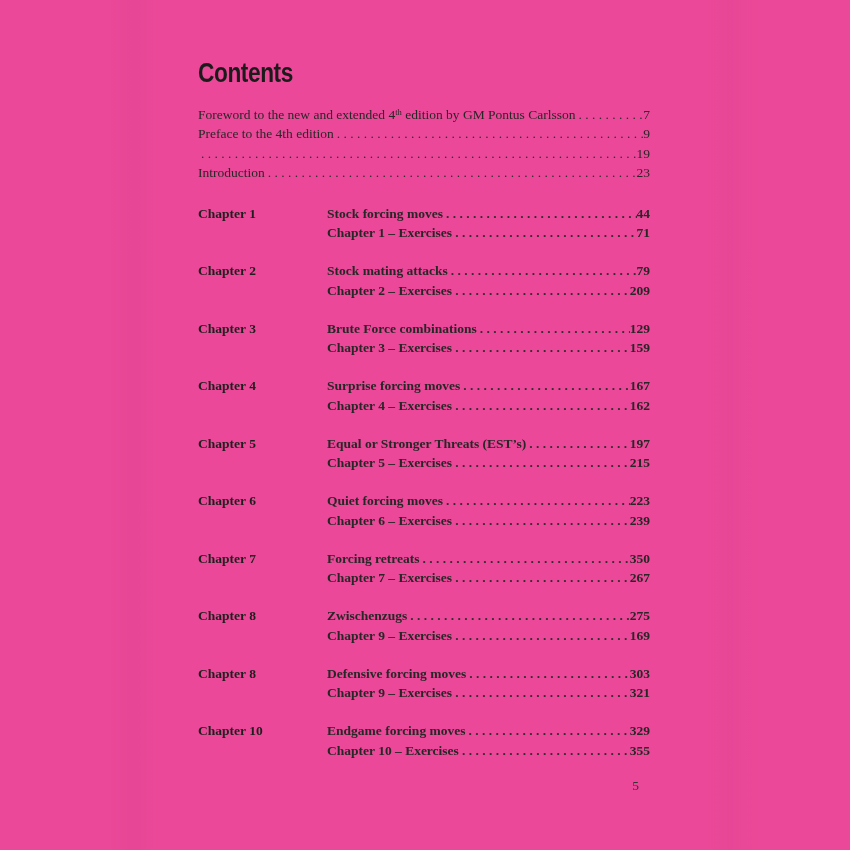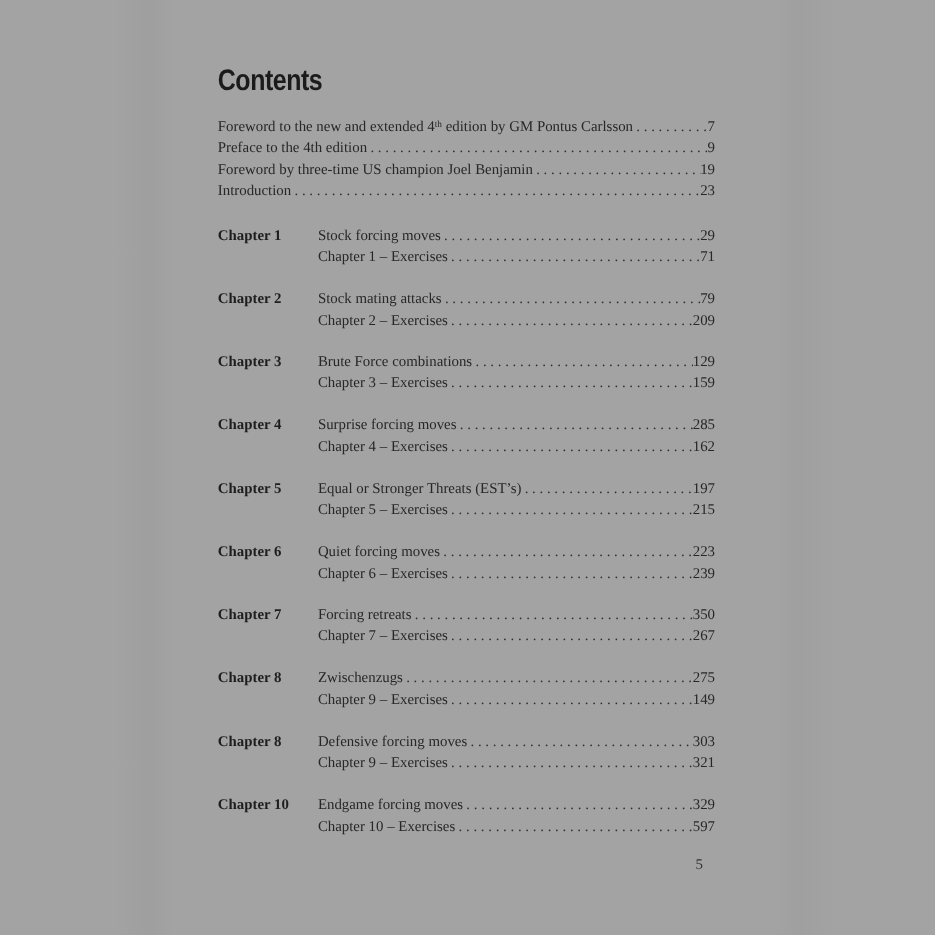--- a/index.html
+++ b/index.html
@@ -4,21 +4,21 @@
 <style>
   html, body {
     margin: 0;
     padding: 0;
     background: #ffffff;
   }
   .page {
     position: relative;
     width: 850px;
     height: 850px;
-    background: #a3a3a3;
+    background: #ec4899;
     overflow: hidden;
     font-family: "Liberation Serif", "DejaVu Serif", serif;
     color: #272727;
   }
   
   .edge-strip {
     position: absolute;
     top: 0;
     height: 100%;
     pointer-events: none;
@@ -56,33 +56,35 @@
   }
   .chapters {
     position: absolute;
     left: 198px;
     top: 204px;
     width: 452px;
   }
   .chapter-block {
     display: flex;
     margin-bottom: 18.9px;
+    gap: 38px;
   }
   .chapter-label {
     flex: none;
     width: 91px;
     font-weight: bold;
     font-size: 13.5px;
     line-height: 19.3px;
     color: #1e1e1e;
     white-space: nowrap;
   }
   .chapter-rows {
     flex: 1;
     min-width: 0;
+    font-weight: bold;
   }
   .toc-row {
     display: flex;
     align-items: baseline;
     font-size: 13.5px;
     line-height: 19.3px;
     white-space: nowrap;
   }
   .toc-title {
     flex: none;
@@ -130,39 +132,38 @@
         <span class="toc-title">Foreword to the new and extended 4<sup>th</sup> edition by GM Pontus Carlsson</span>
         <span class="dot-leader"> . . . . . . . . . . . . . . . . . . . . . . . . . . . . . . . . . . . . . . . . . . . . . . . . . . . . . . . . . . . . . . . . . . . . . . . . . . . . . . . . . . . . . . . . . . . . . . . . . . . . . . . . . . . . . .</span>
         <span class="toc-page">7</span>
       </div>
       <div class="toc-row">
         <span class="toc-title">Preface to the 4th edition</span>
         <span class="dot-leader"> . . . . . . . . . . . . . . . . . . . . . . . . . . . . . . . . . . . . . . . . . . . . . . . . . . . . . . . . . . . . . . . . . . . . . . . . . . . . . . . . . . . . . . . . . . . . . . . . . . . . . . . . . . . . . .</span>
         <span class="toc-page">9</span>
       </div>
       <div class="toc-row">
-        <span class="toc-title">Foreword by three-time US champion Joel Benjamin</span>
         <span class="dot-leader"> . . . . . . . . . . . . . . . . . . . . . . . . . . . . . . . . . . . . . . . . . . . . . . . . . . . . . . . . . . . . . . . . . . . . . . . . . . . . . . . . . . . . . . . . . . . . . . . . . . . . . . . . . . . . . .</span>
         <span class="toc-page">19</span>
       </div>
       <div class="toc-row">
         <span class="toc-title">Introduction</span>
         <span class="dot-leader"> . . . . . . . . . . . . . . . . . . . . . . . . . . . . . . . . . . . . . . . . . . . . . . . . . . . . . . . . . . . . . . . . . . . . . . . . . . . . . . . . . . . . . . . . . . . . . . . . . . . . . . . . . . . . . .</span>
         <span class="toc-page">23</span>
       </div>
     </div>
 
   <div class="chapters" id="chapters">
       <div class="chapter-block">
         <span class="chapter-label">Chapter 1</span>
         <div class="chapter-rows">
           <div class="toc-row">
             <span class="toc-title">Stock forcing moves</span>
             <span class="dot-leader"> . . . . . . . . . . . . . . . . . . . . . . . . . . . . . . . . . . . . . . . . . . . . . . . . . . . . . . . . . . . . . . . . . . . . . . . . . . . . . . . . . . . . . . . . . . . . . . . . . . . . . . . . . . . . . .</span>
-            <span class="toc-page">29</span>
+            <span class="toc-page">44</span>
           </div>
           <div class="toc-row">
             <span class="toc-title">Chapter 1 – Exercises</span>
             <span class="dot-leader"> . . . . . . . . . . . . . . . . . . . . . . . . . . . . . . . . . . . . . . . . . . . . . . . . . . . . . . . . . . . . . . . . . . . . . . . . . . . . . . . . . . . . . . . . . . . . . . . . . . . . . . . . . . . . . .</span>
             <span class="toc-page">71</span>
           </div>
         </div>
       </div>
       <div class="chapter-block">
         <span class="chapter-label">Chapter 2</span>
@@ -193,21 +194,21 @@
             <span class="toc-page">159</span>
           </div>
         </div>
       </div>
       <div class="chapter-block">
         <span class="chapter-label">Chapter 4</span>
         <div class="chapter-rows">
           <div class="toc-row">
             <span class="toc-title">Surprise forcing moves</span>
             <span class="dot-leader"> . . . . . . . . . . . . . . . . . . . . . . . . . . . . . . . . . . . . . . . . . . . . . . . . . . . . . . . . . . . . . . . . . . . . . . . . . . . . . . . . . . . . . . . . . . . . . . . . . . . . . . . . . . . . . .</span>
-            <span class="toc-page">285</span>
+            <span class="toc-page">167</span>
           </div>
           <div class="toc-row">
             <span class="toc-title">Chapter 4 – Exercises</span>
             <span class="dot-leader"> . . . . . . . . . . . . . . . . . . . . . . . . . . . . . . . . . . . . . . . . . . . . . . . . . . . . . . . . . . . . . . . . . . . . . . . . . . . . . . . . . . . . . . . . . . . . . . . . . . . . . . . . . . . . . .</span>
             <span class="toc-page">162</span>
           </div>
         </div>
       </div>
       <div class="chapter-block">
         <span class="chapter-label">Chapter 5</span>
@@ -258,21 +259,21 @@
         <span class="chapter-label">Chapter 8</span>
         <div class="chapter-rows">
           <div class="toc-row">
             <span class="toc-title">Zwischenzugs</span>
             <span class="dot-leader"> . . . . . . . . . . . . . . . . . . . . . . . . . . . . . . . . . . . . . . . . . . . . . . . . . . . . . . . . . . . . . . . . . . . . . . . . . . . . . . . . . . . . . . . . . . . . . . . . . . . . . . . . . . . . . .</span>
             <span class="toc-page">275</span>
           </div>
           <div class="toc-row">
             <span class="toc-title">Chapter 9 – Exercises</span>
             <span class="dot-leader"> . . . . . . . . . . . . . . . . . . . . . . . . . . . . . . . . . . . . . . . . . . . . . . . . . . . . . . . . . . . . . . . . . . . . . . . . . . . . . . . . . . . . . . . . . . . . . . . . . . . . . . . . . . . . . .</span>
-            <span class="toc-page">149</span>
+            <span class="toc-page">169</span>
           </div>
         </div>
       </div>
       <div class="chapter-block">
         <span class="chapter-label">Chapter 8</span>
         <div class="chapter-rows">
           <div class="toc-row">
             <span class="toc-title">Defensive forcing moves</span>
             <span class="dot-leader"> . . . . . . . . . . . . . . . . . . . . . . . . . . . . . . . . . . . . . . . . . . . . . . . . . . . . . . . . . . . . . . . . . . . . . . . . . . . . . . . . . . . . . . . . . . . . . . . . . . . . . . . . . . . . . .</span>
             <span class="toc-page">303</span>
@@ -288,20 +289,20 @@
         <span class="chapter-label">Chapter 10</span>
         <div class="chapter-rows">
           <div class="toc-row">
             <span class="toc-title">Endgame forcing moves</span>
             <span class="dot-leader"> . . . . . . . . . . . . . . . . . . . . . . . . . . . . . . . . . . . . . . . . . . . . . . . . . . . . . . . . . . . . . . . . . . . . . . . . . . . . . . . . . . . . . . . . . . . . . . . . . . . . . . . . . . . . . .</span>
             <span class="toc-page">329</span>
           </div>
           <div class="toc-row">
             <span class="toc-title">Chapter 10 – Exercises</span>
             <span class="dot-leader"> . . . . . . . . . . . . . . . . . . . . . . . . . . . . . . . . . . . . . . . . . . . . . . . . . . . . . . . . . . . . . . . . . . . . . . . . . . . . . . . . . . . . . . . . . . . . . . . . . . . . . . . . . . . . . .</span>
-            <span class="toc-page">597</span>
+            <span class="toc-page">355</span>
           </div>
         </div>
       </div>
     </div>
 
   <div class="folio">5</div>
 </div>
 
 </body></html>

